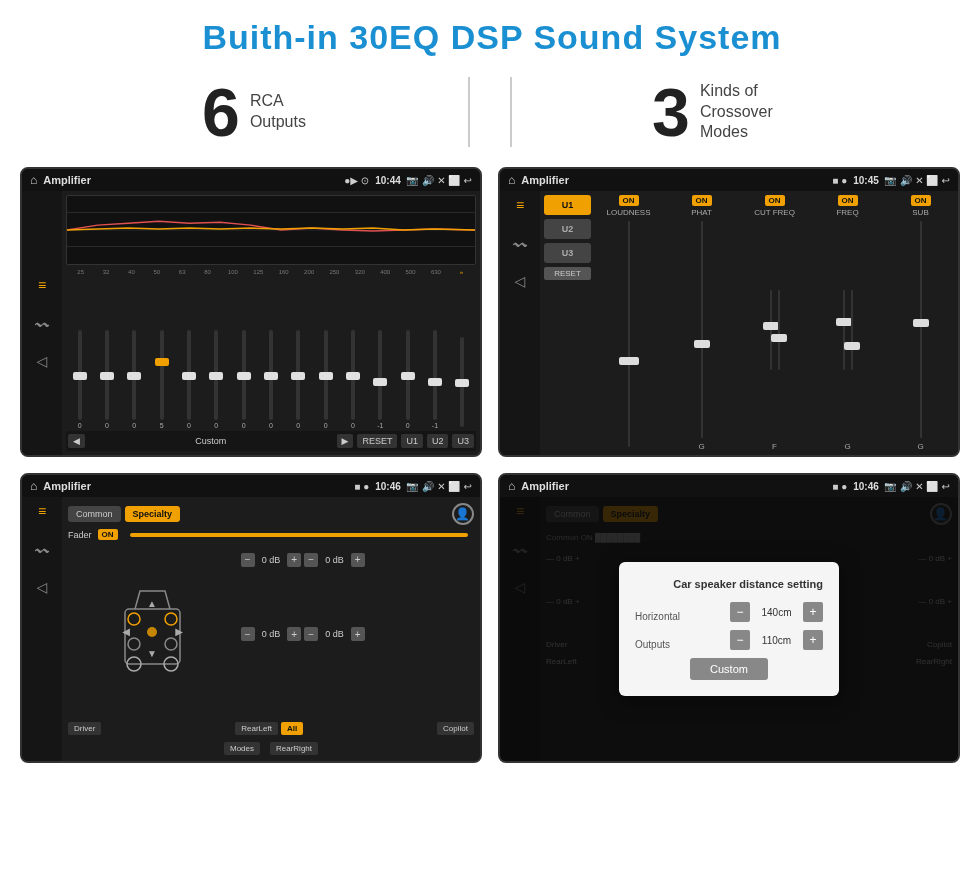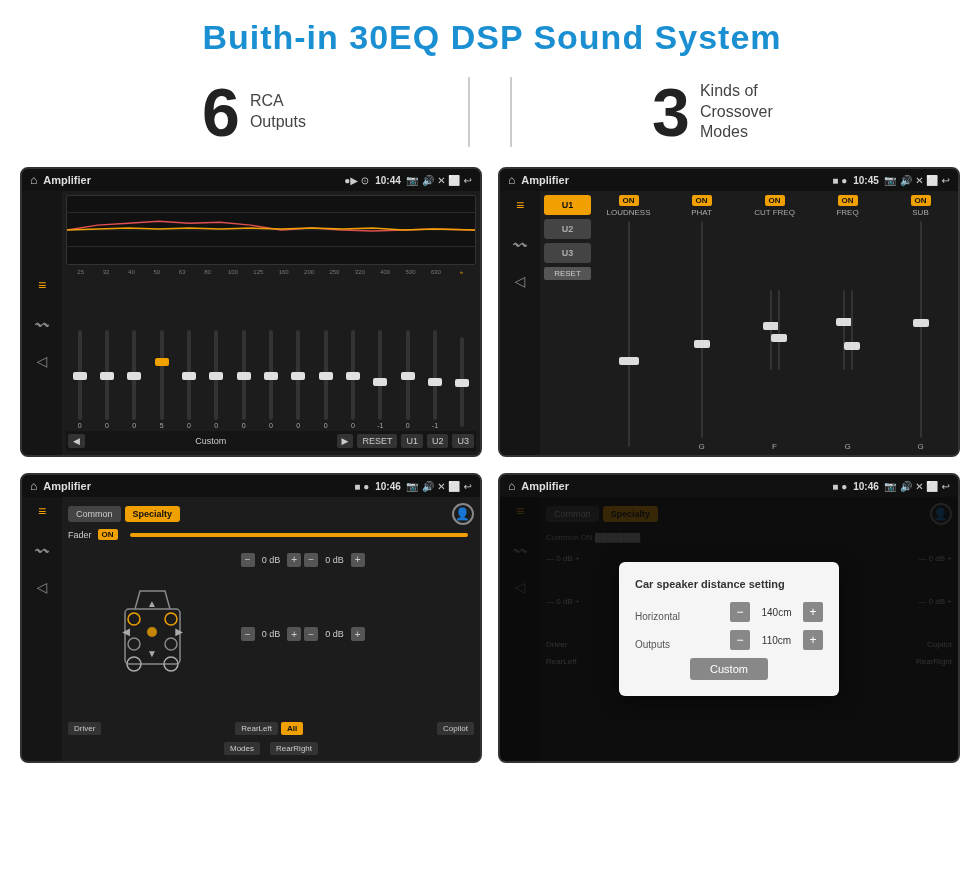--- a/index.html
+++ b/index.html
@@ -432,21 +432,21 @@
       border-radius: 6px;
       padding: 16px;
       width: 220px;
       box-shadow: 0 4px 20px rgba(0,0,0,0.5);
     }
 
     .dialog-title {
       font-size: 11px;
       font-weight: bold;
       color: #333;
-      text-align: left;
+      text-align: right;
       margin-bottom: 12px;
     }
 
     .dialog-row {
       display: flex;
       align-items: flex-end;
       justify-content: space-between;
       margin-bottom: 8px;
     }
 

